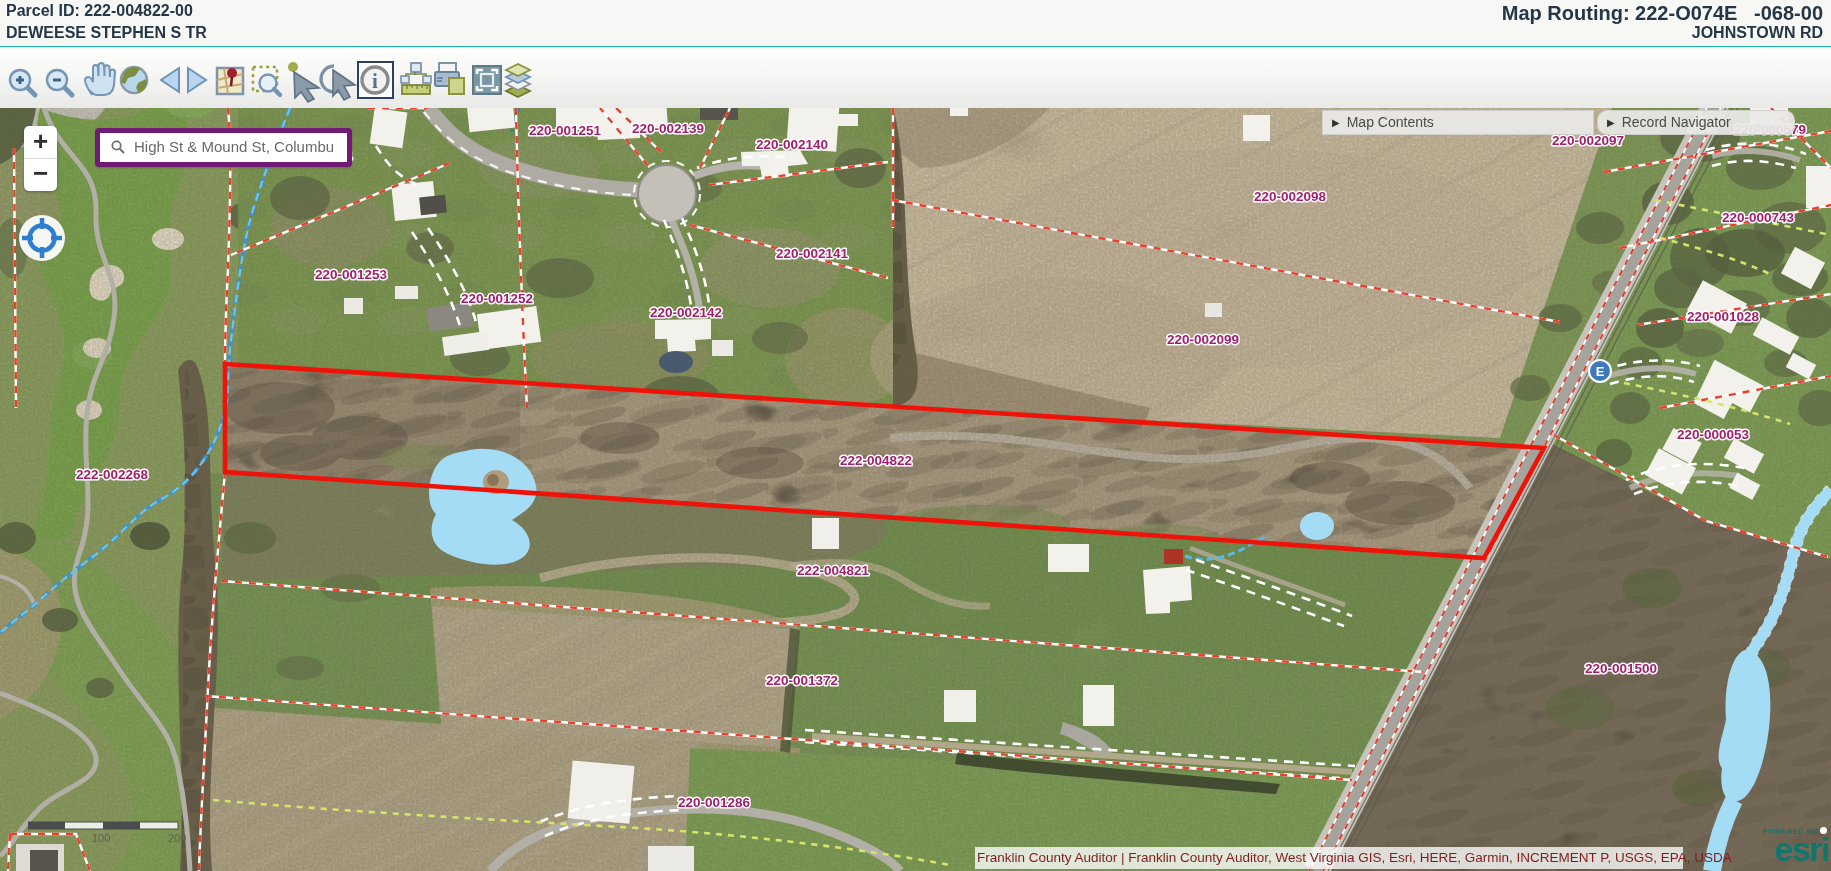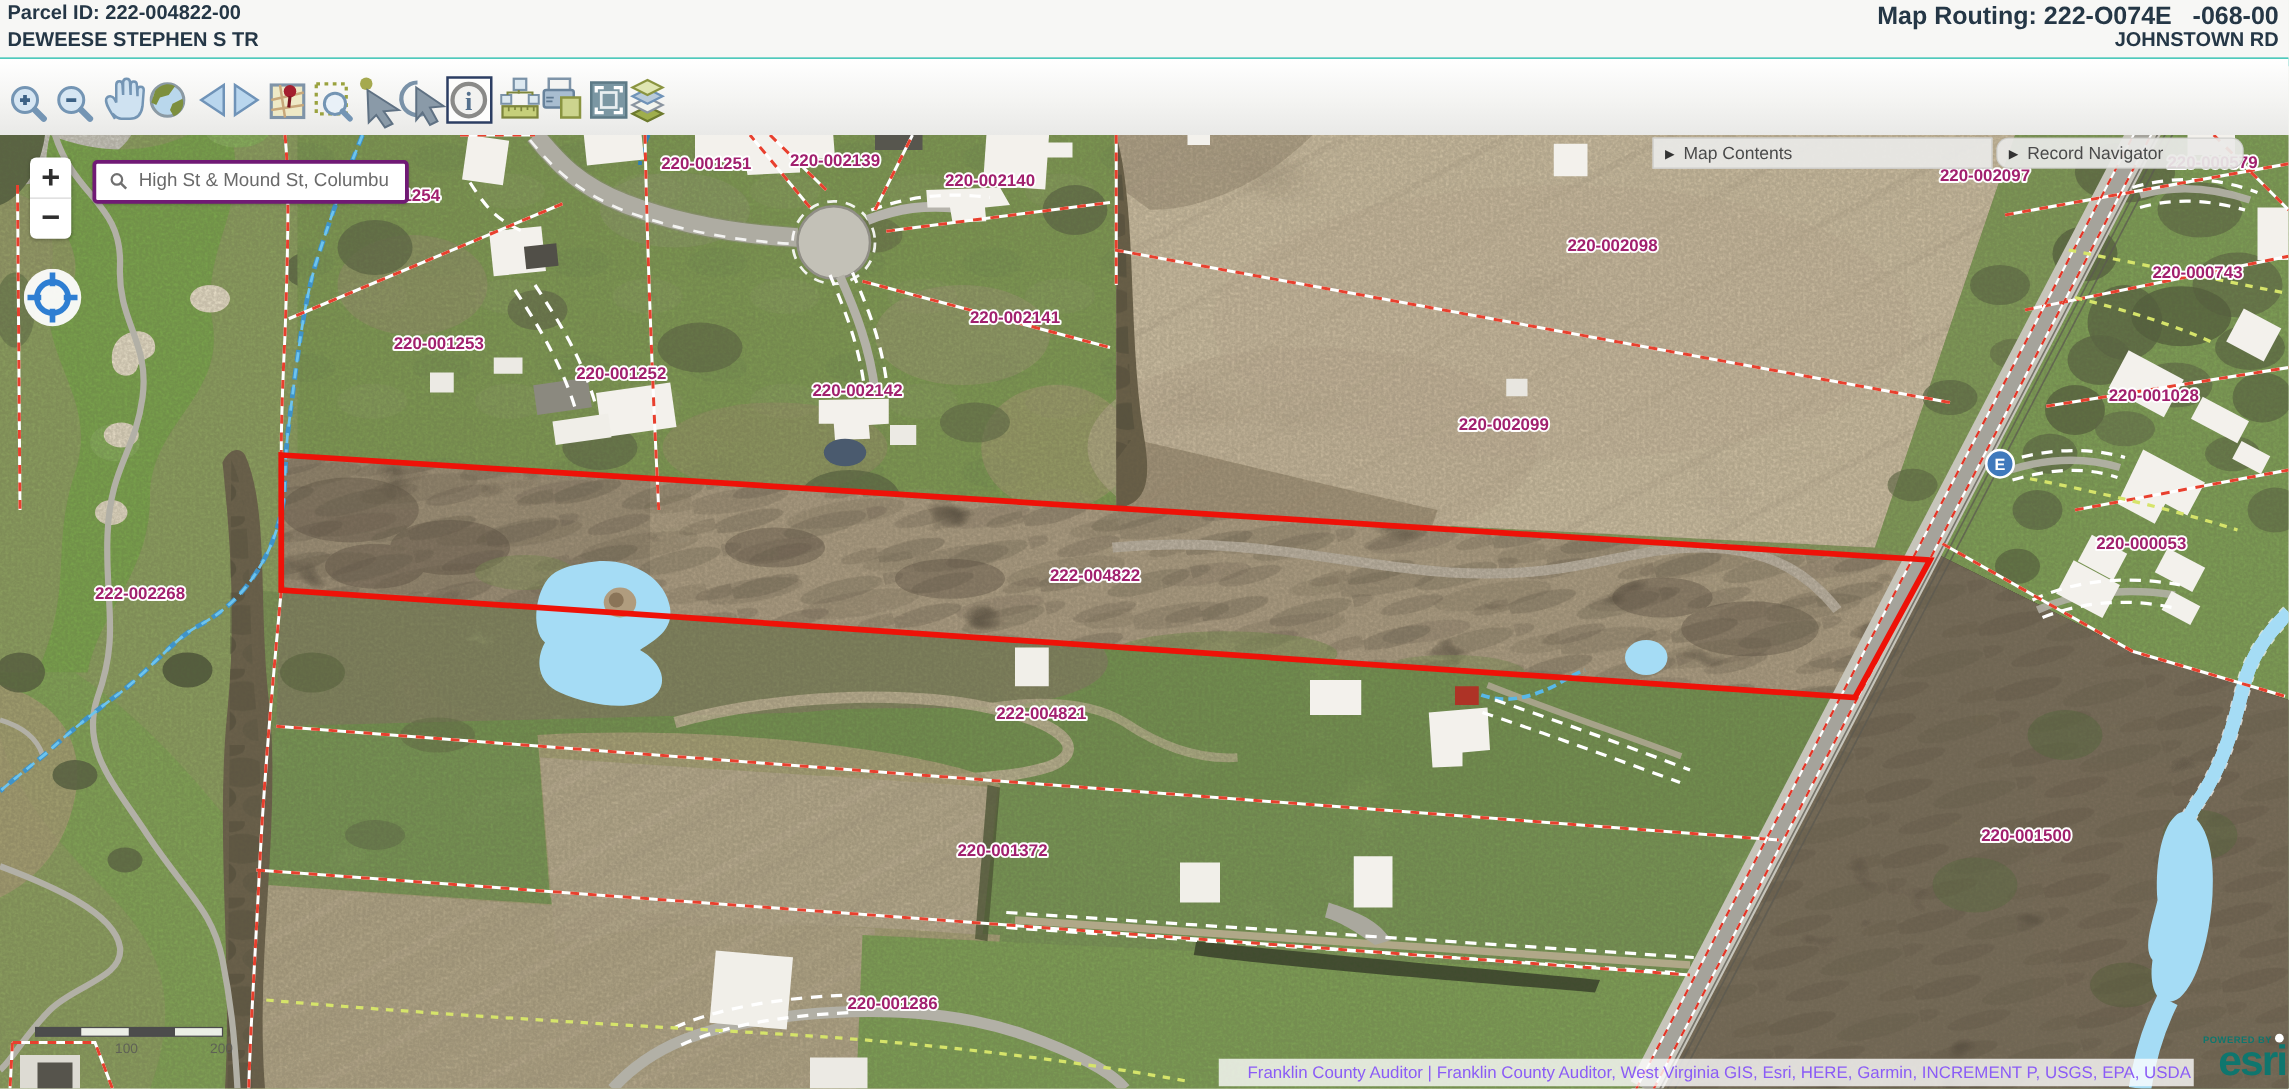--- a/index.html
+++ b/index.html
@@ -6,24 +6,24 @@
   .page{position:relative;width:1831px;height:871px;overflow:hidden;background:#fff;font-family:"Liberation Sans",sans-serif;}
   .hdr{position:absolute;left:0;top:0;width:1831px;height:46px;background:#f7f7f5;border-bottom:7px solid #14b8a6;}
   .hdr .l1{position:absolute;left:6px;top:2px;font-size:16px;font-weight:bold;color:#253746;}
   .hdr .l2{position:absolute;left:6px;top:24px;font-size:16px;font-weight:bold;color:#253746;text-align:center;}
   .hdr .r1{position:absolute;right:8px;top:2px;font-size:20px;font-weight:bold;color:#253746;}
   .hdr .r2{position:absolute;right:8px;top:24px;font-size:16px;font-weight:bold;color:#253746;}
   .toolbar{position:absolute;left:0;top:47px;width:1831px;height:61px;background:linear-gradient(#ffffff,#f4f4f2 55%,#e9e9e7);}
   .map{position:absolute;left:0;top:108px;width:1831px;height:763px;}
   .panelbar{position:absolute;height:23px;background:rgba(233,233,231,0.93);border:1px solid rgba(200,200,198,0.8);color:#4a4a4a;font-size:14px;line-height:22px;}
   .panelbar .arr{display:inline-block;margin:0 7px 0 9px;color:#333;font-size:10px;vertical-align:1px;}
-  .searchbox{position:absolute;left:74px;top:20px;width:247px;height:29px;background:#fff;border:3px solid #701a75;border-radius:4px;box-shadow:0 1px 2px rgba(0,0,0,.18);text-decoration:underline;}
+  .searchbox{position:absolute;left:95px;top:20px;width:247px;height:29px;background:#fff;border:5px solid #701a75;border-radius:4px;box-shadow:0 1px 2px rgba(0,0,0,.18);text-decoration:underline;}
   .searchbox .q{position:absolute;left:11px;top:7px;width:14px;height:14px;}
   .searchbox .t{position:absolute;left:34px;top:5px;font-size:15px;color:#6a6a6a;}
-  .attrib{position:absolute;left:975px;top:739px;width:780px;height:22px;background:rgba(255,255,255,0.78);color:#8b5cf6;font-size:13.5px;line-height:22px;padding-left:23px;box-sizing:border-box;white-space:nowrap;}
+  .attrib{position:absolute;left:975px;top:739px;width:708px;height:22px;background:rgba(255,255,255,0.78);color:#7f1d1d;font-size:13.5px;line-height:22px;padding-left:2px;box-sizing:border-box;white-space:nowrap;}
   .esri{position:absolute;left:1744px;top:715px;width:87px;height:48px;color:#0f766e;font-family:"Liberation Sans",sans-serif;}
 </style>
 </head>
 <body>
 <div class="page">
 
   <div class="hdr">
 
     <div class="l1">Parcel ID: 222-004822-00</div>
 

